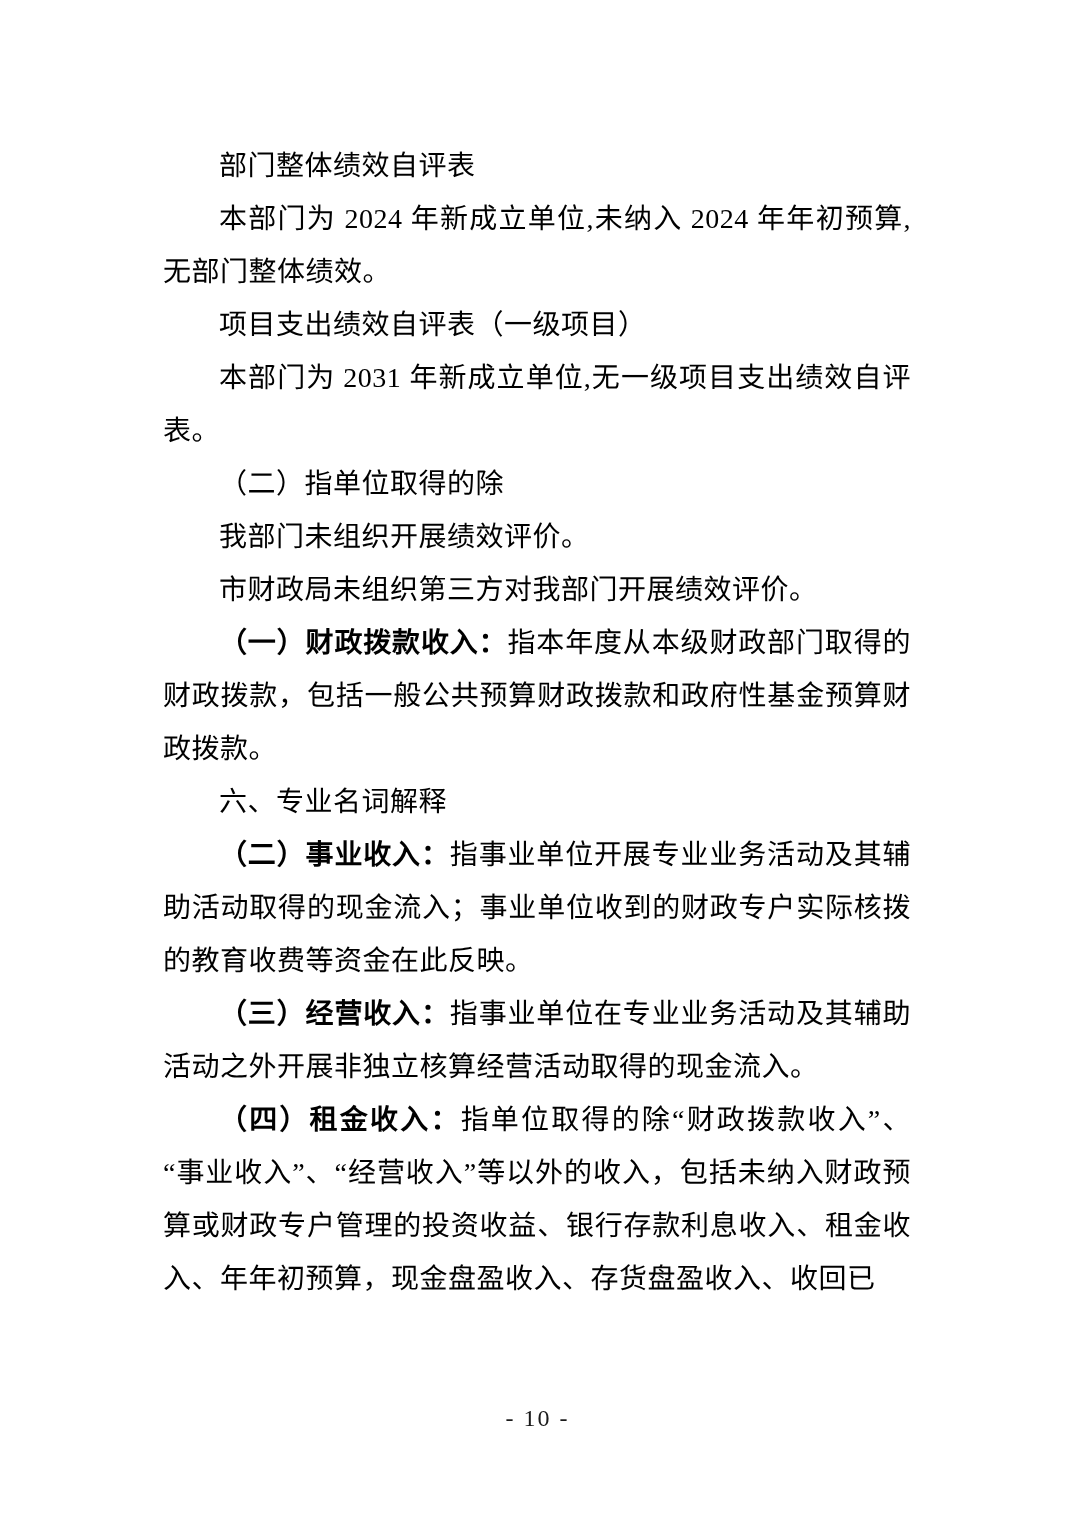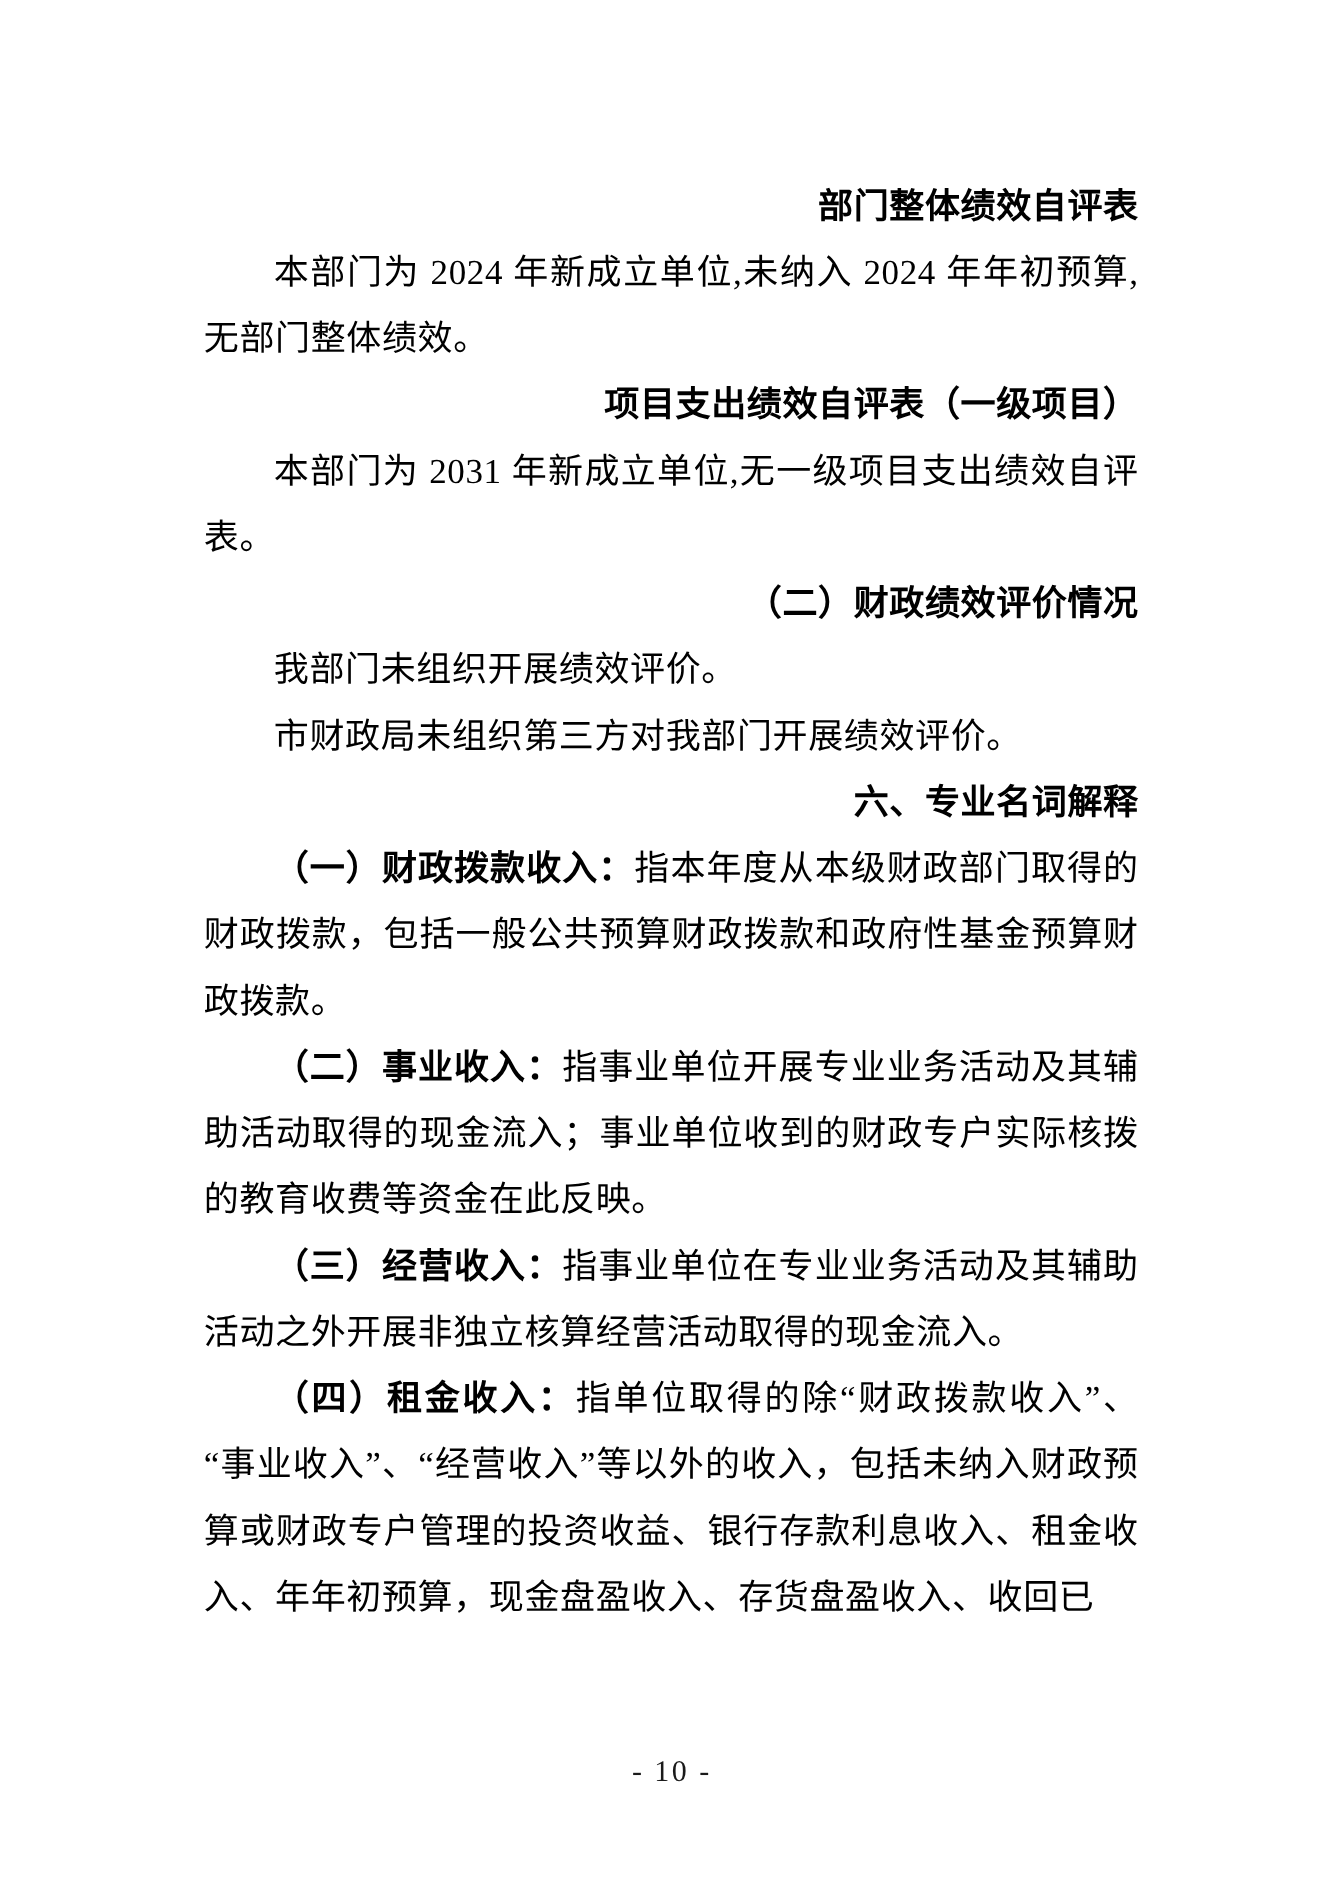--- a/index.html
+++ b/index.html
@@ -29,22 +29,22 @@
   .block {
     font-size: 28px;
     line-height: 53px;
     text-align: justify;
     text-justify: inter-character;
     text-indent: 56px;
     letter-spacing: 0.5px;
     margin: 0;
   }
   .heading {
-    font-weight: 700;
-    text-align: right;
+    font-weight: 400;
+    text-align: left;
   }
   .lead {
     font-weight: 700;
   }
   .footer {
     position: absolute;
     left: 0;
     top: 1403px;
     width: 100%;
     text-align: center;
@@ -61,30 +61,30 @@
   <div class="content">
 
     <p class="block heading">部门整体绩效自评表</p>
 
     <p class="block">本部门为 2024 年新成立单位,未纳入 2024 年年初预算,无部门整体绩效。</p>
 
     <p class="block heading">项目支出绩效自评表（一级项目）</p>
 
     <p class="block">本部门为 2031 年新成立单位,无一级项目支出绩效自评表。</p>
 
-    <p class="block heading">（二）财政绩效评价情况</p>
+    <p class="block heading">（二）指单位取得的除</p>
 
     <p class="block">我部门未组织开展绩效评价。</p>
 
 
     <p class="block">市财政局未组织第三方对我部门开展绩效评价。</p>
 
+    <p class="block"><span class="lead">（一）财政拨款收入：</span><span>指本年度从本级财政部门取得的财政拨款，包括一般公共预算财政拨款和政府性基金预算财政拨款。</span></p>
+
     <p class="block heading">六、专业名词解释</p>
-
-    <p class="block"><span class="lead">（一）财政拨款收入：</span><span>指本年度从本级财政部门取得的财政拨款，包括一般公共预算财政拨款和政府性基金预算财政拨款。</span></p>
 
     <p class="block"><span class="lead">（二）事业收入：</span><span>指事业单位开展专业业务活动及其辅助活动取得的现金流入；事业单位收到的财政专户实际核拨的教育收费等资金在此反映。</span></p>
 
     <p class="block"><span class="lead">（三）经营收入：</span><span>指事业单位在专业业务活动及其辅助活动之外开展非独立核算经营活动取得的现金流入。</span></p>
 
     <p class="block"><span class="lead">（四）租金收入：</span><span>指单位取得的除“财政拨款收入”、“事业收入”、“经营收入”等以外的收入，包括未纳入财政预算或财政专户管理的投资收益、银行存款利息收入、租金收入、年年初预算，现金盘盈收入、存货盘盈收入、收回已</span></p>
 
   </div>
 
   <div class="footer">- 10 -</div>

